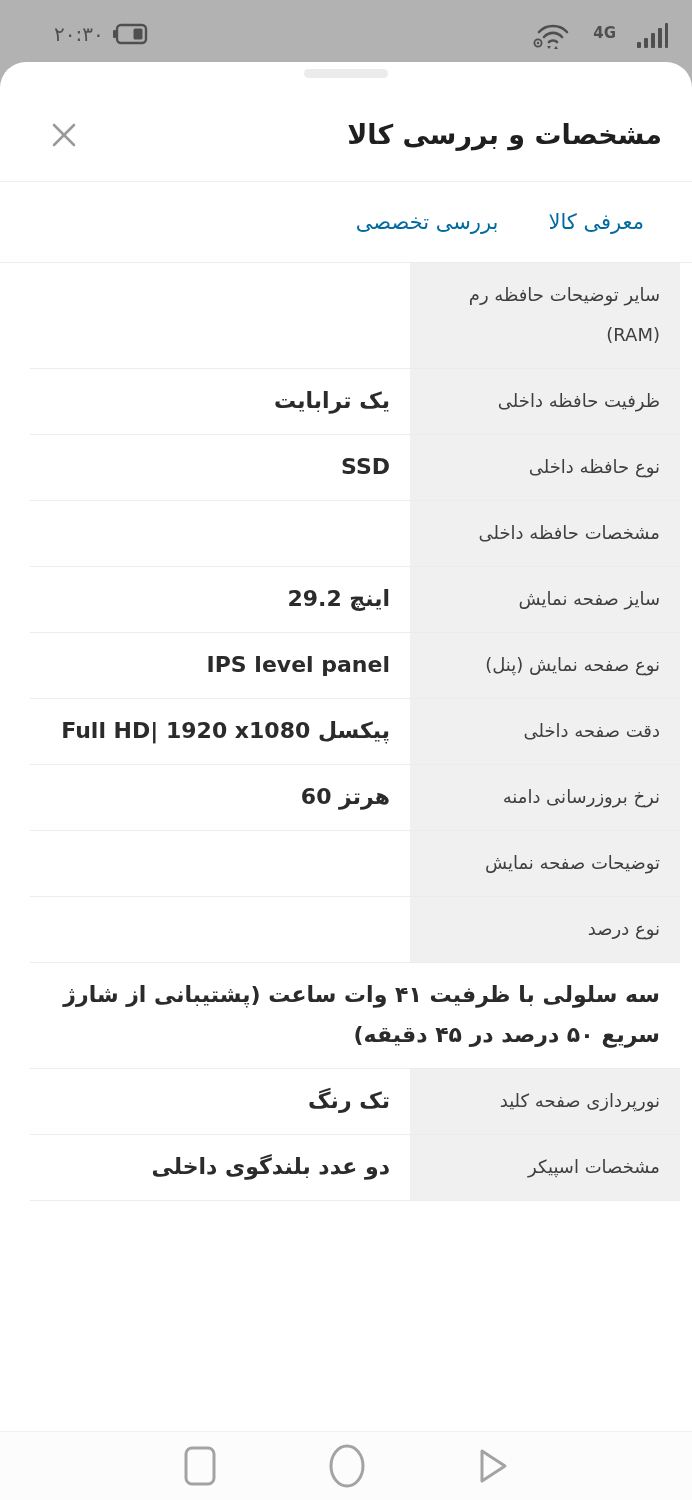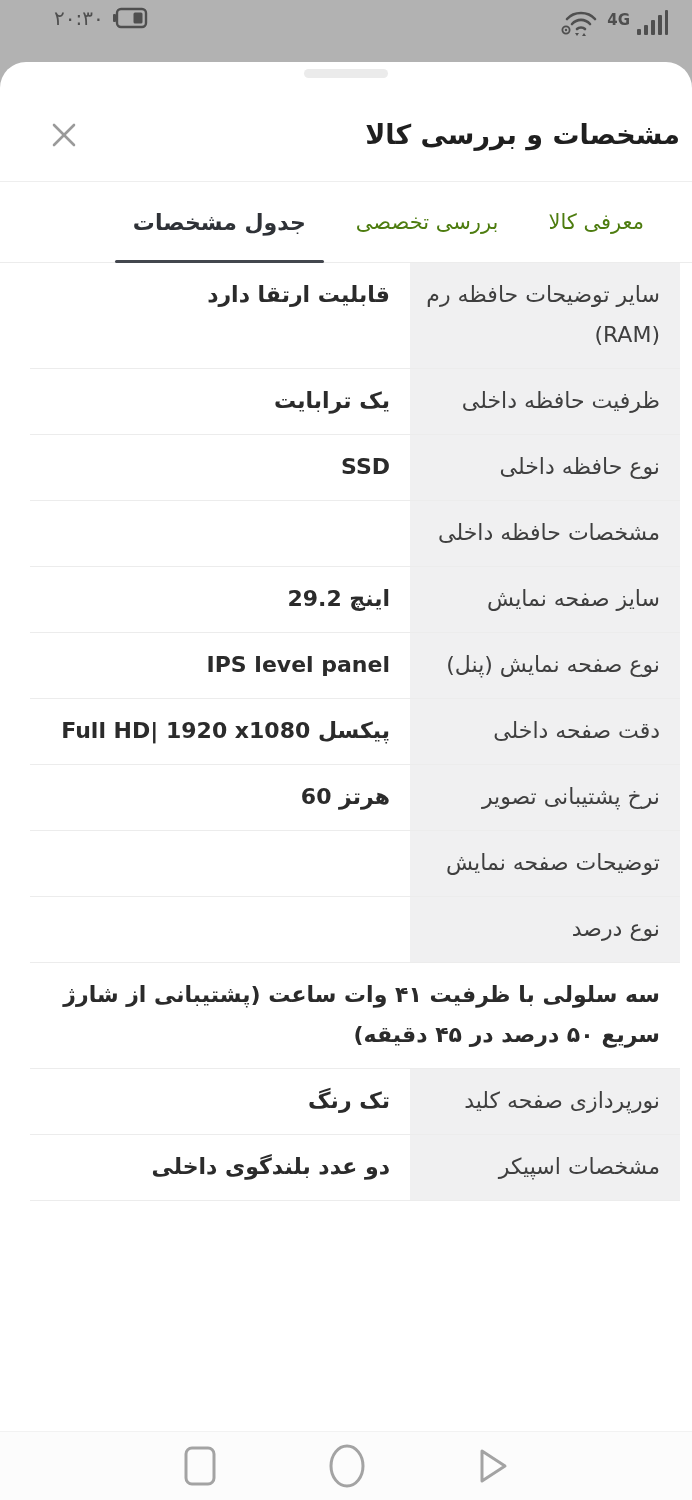--- a/index.html
+++ b/index.html
@@ -7,65 +7,65 @@
   body {
     font-family:"DejaVu Sans", sans-serif;
     background:var(--backdrop,#b2b2b2);
     position:relative;
     direction:rtl;
   }
 
   
   .statusbar {
     position:absolute; top:0; left:0; right:0; height:62px;
-    display:flex; align-items:flex-start; justify-content:space-between;
+    display:flex; align-items:center; justify-content:space-between;
     padding:6px 22px 0 22px;
     direction:ltr;
     color:var(--status-icon,#4f4f4f);
   }
   .sb-left { display:flex; align-items:center; gap:8px; padding-left:32px; }
-  .sb-right { display:flex; align-items:flex-end; gap:6px; }
+  .sb-right { display:flex; align-items:flex-end; gap:20px; }
   .sb-time { font-size:20px; letter-spacing:1px; }
   .sb-4g { font-size:15px; font-weight:bold; line-height:1; transform:translateY(-8px); }
 
   
   .sheet {
     position:absolute; top:62px; left:0; right:0; bottom:0;
     background:#ffffff;
     border-radius:26px 26px 0 0;
   }
   .handle {
     position:absolute; top:7px; left:50%; transform:translateX(-50%);
     width:84px; height:9px; border-radius:5px;
     background:#ebebeb;
   }
   .sheet-header {
     height:120px;
     display:flex; align-items:center; justify-content:space-between;
-    padding:26px 12px 0 46px;
+    padding:26px 30px 0 46px;
     border-bottom:1px solid #eeeeee;
   }
   .sheet-title {
     font-size:27px; font-weight:bold; color:#1f1f1f;
   }
   .close-btn { background:none; border:none; cursor:pointer; line-height:0; padding:4px; }
 
   
   .tabs {
     height:81px;
     display:flex; align-items:center;
     gap:50px;
     padding:0 48px 0 0;
     border-bottom:1px solid #ececec;
   }
   .tab {
     position:relative;
     height:100%;
     display:flex; align-items:center;
-    font-size:21px; color:#4d7c0f;
+    font-size:21px; color:#0369a1;
     background:none; border:none; cursor:pointer;
     font-family:inherit;
     white-space:nowrap;
   }
   .tab.active { font-size:22px; font-weight:bold; color:#2f3237; }
   .tab.active::after {
     content:""; position:absolute; bottom:-1px; right:-18px; left:-18px;
     height:3px; background:var(--underline,#43474e); border-radius:2px;
   }
 
@@ -73,21 +73,21 @@
   .spec-table { }
   .spec-row {
     display:flex; align-items:stretch;
     margin:0 12px 0 30px;
     border-bottom:1px solid #ececec;
   }
   .spec-label {
     width:270px; flex:none;
     background:var(--label-bg,#f0f0f1);
     padding:12px 20px 13px 16px;
-    font-size:22px; line-height:40px; color:#3f3f3f;
+    font-size:18px; line-height:40px; color:#3f3f3f;
   }
   .spec-value {
     flex:1;
     padding:12px 20px 13px 4px;
     font-size:22px; line-height:40px; color:#2b2b2b;
     font-weight:600;
     text-align:right;
   }
 
   
@@ -158,27 +158,25 @@
             <line x1="24" y1="4" x2="4" y2="24"></line>
           </g>
         </svg>
       </span>
     </button>
   </div>
 
   <nav class="tabs">
       <button class="tab">معرفی کالا</button>
       <button class="tab">بررسی تخصصی</button>
-      <button class="tab active">جدول مشخصات</button>
     </nav>
 
   <div class="spec-table">
       <div class="spec-row">
     <div class="spec-label">سایر توضیحات حافظه رم (RAM)</div>
-    <div class="spec-value" dir="rtl">قابلیت ارتقا دارد</div>
   </div>
       <div class="spec-row">
     <div class="spec-label">ظرفیت حافظه داخلی</div>
     <div class="spec-value" dir="rtl">یک ترابایت</div>
   </div>
       <div class="spec-row">
     <div class="spec-label">نوع حافظه داخلی</div>
     <div class="spec-value" dir="ltr">SSD</div>
   </div>
       <div class="spec-row">
@@ -190,21 +188,21 @@
   </div>
       <div class="spec-row">
     <div class="spec-label">نوع صفحه نمایش (پنل)</div>
     <div class="spec-value" dir="ltr">IPS level panel</div>
   </div>
       <div class="spec-row">
     <div class="spec-label">دقت صفحه داخلی</div>
     <div class="spec-value" dir="ltr">Full HD| 1920 x1080 پیکسل</div>
   </div>
       <div class="spec-row">
-    <div class="spec-label">نرخ پشتیبانی تصویر</div>
+    <div class="spec-label">نرخ بروزرسانی دامنه</div>
     <div class="spec-value" dir="ltr">60 هرتز</div>
   </div>
       <div class="spec-row">
     <div class="spec-label">توضیحات صفحه نمایش</div>
   </div>
       <div class="spec-row">
     <div class="spec-label">نوع درصد</div>
   </div>
       <div class="spec-row">
     <div class="spec-value" dir="rtl">سه سلولی با ظرفیت ۴۱ وات ساعت (پشتیبانی از شارژ سریع ۵۰ درصد در ۴۵ دقیقه)</div>

